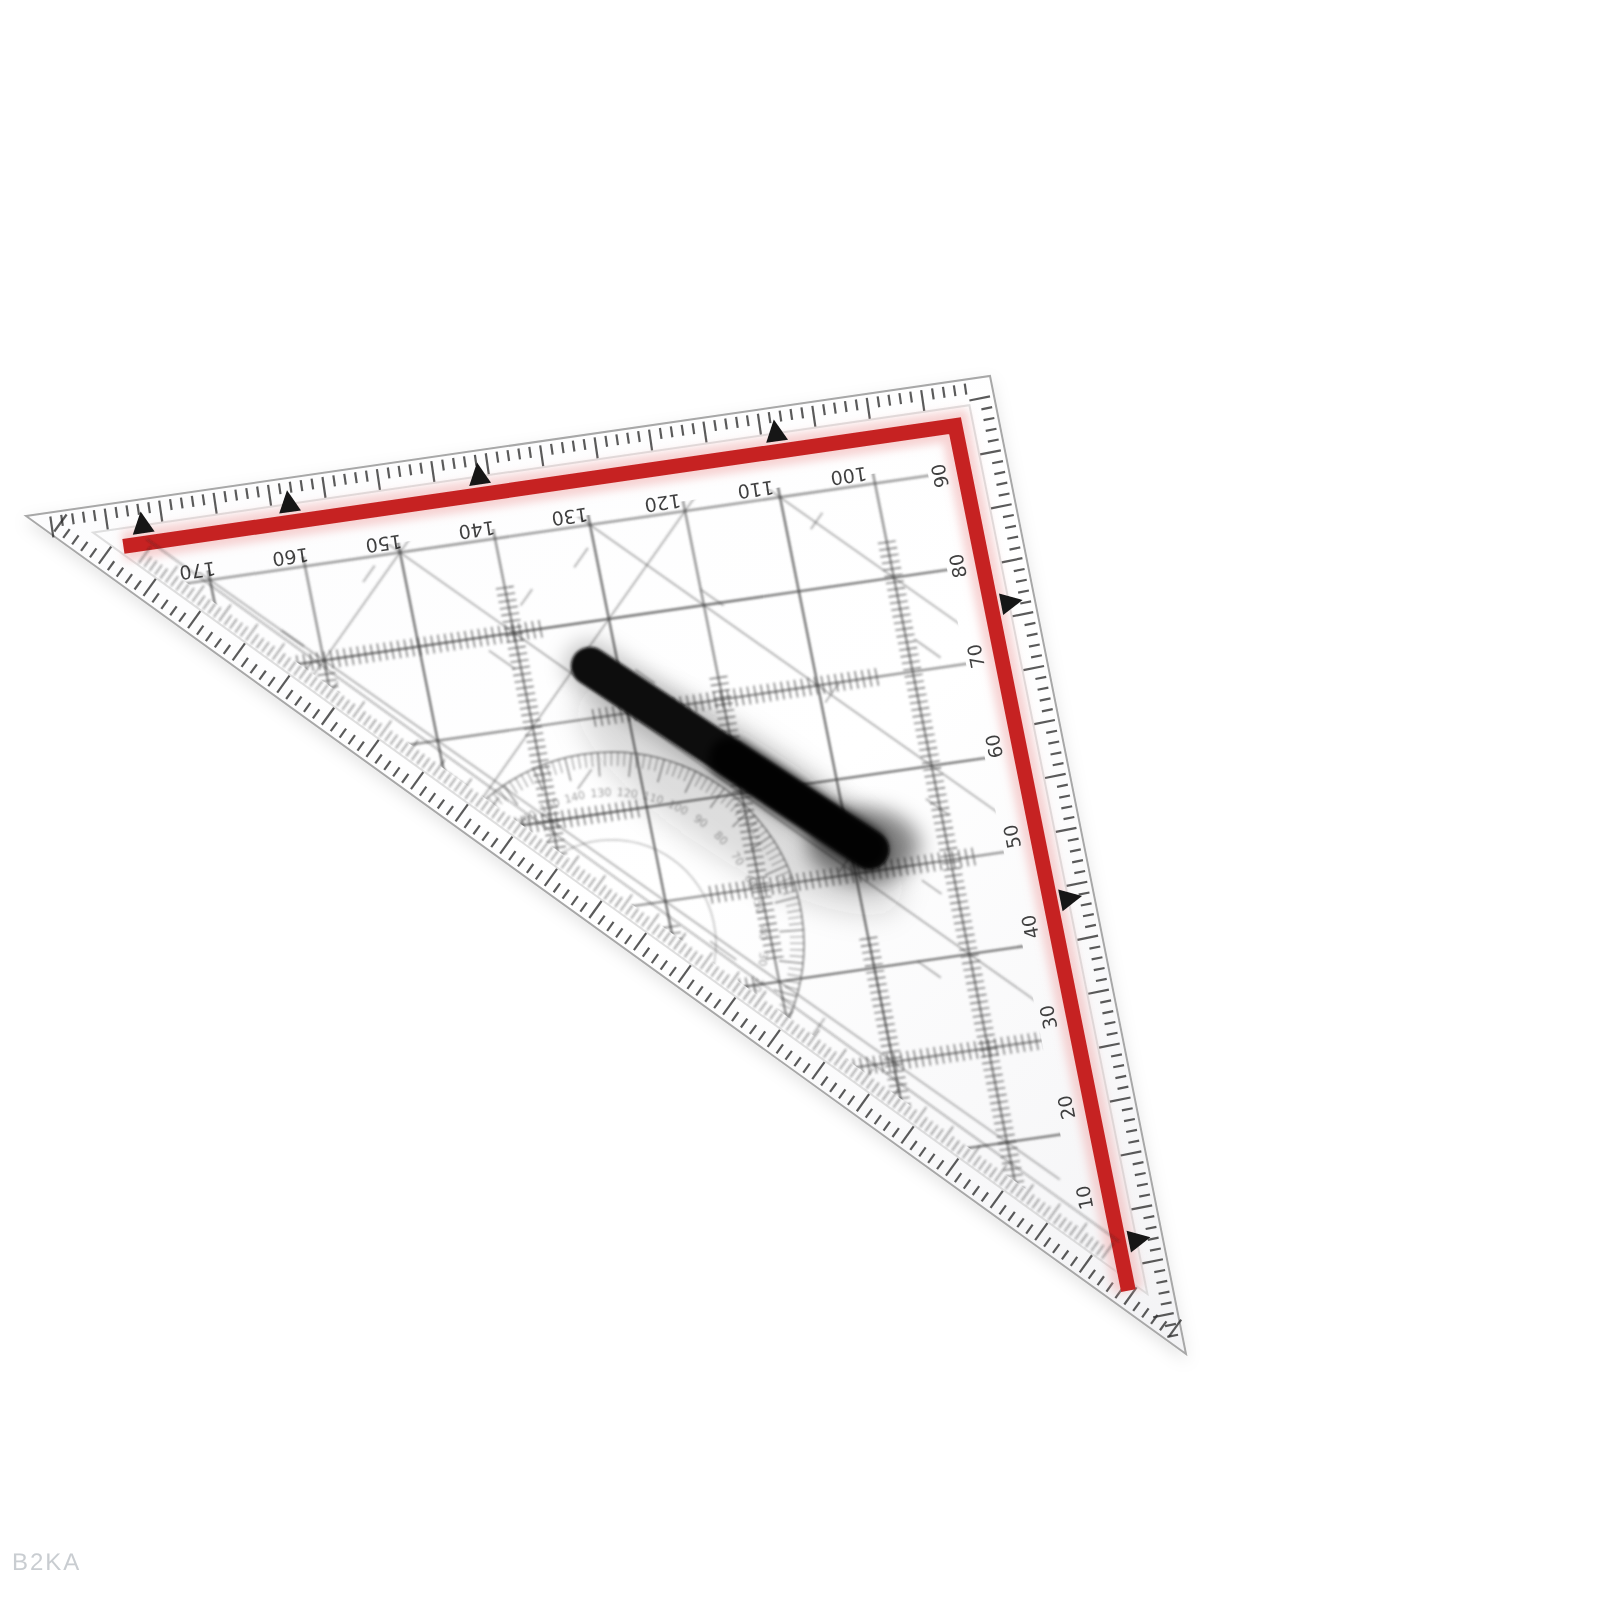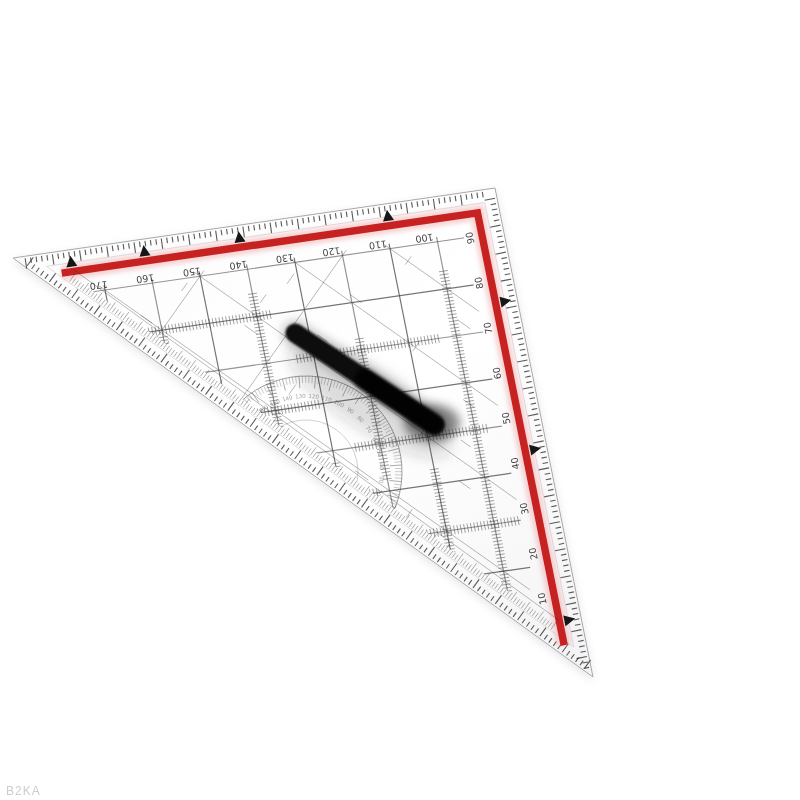--- a/index.html
+++ b/index.html
@@ -1,19 +1,19 @@
 <!DOCTYPE html>
 <html><head>
 <meta charset="utf-8">
 <style>
   html,body{margin:0;padding:0;background:#ffffff;}
   .stage{position:relative;width:800px;height:800px;background:#ffffff;overflow:hidden;
          font-family:"DejaVu Sans",sans-serif;}
   .stage svg{position:absolute;left:0;top:0;}
-  .watermark{position:absolute;left:6px;bottom:2px;font-size:12px;letter-spacing:1px;
+  .watermark{position:absolute;left:6px;bottom:12px;font-size:12px;letter-spacing:1px;
              color:#c9cdd1;font-family:"Liberation Sans",sans-serif;user-select:none;}
 </style>
 </head>
 <body>
 
 <div class="stage">
   <svg id="scene" width="800" height="800" viewBox="0 0 800 800">
       <defs>
         <linearGradient id="bodyGrad" x1="0" y1="0" x2="1" y2="1">
           <stop offset="0" stop-color="#fcfcfd"></stop>

